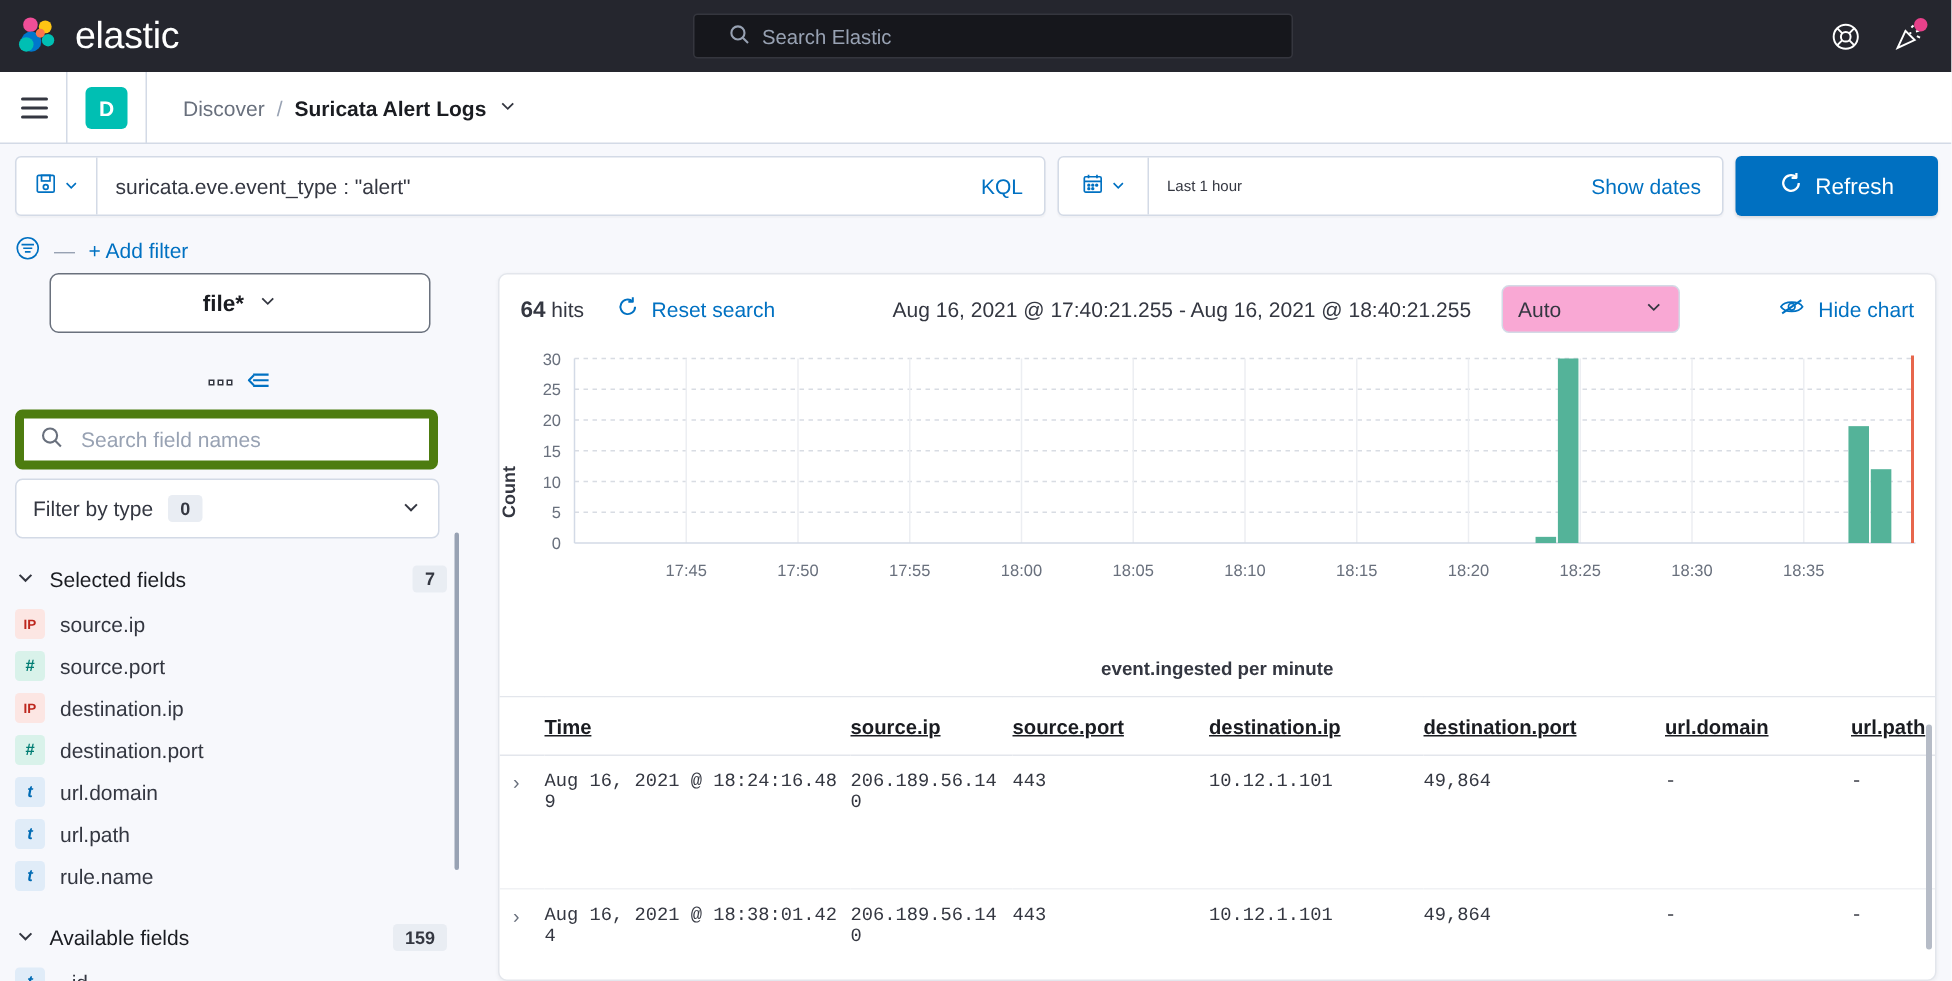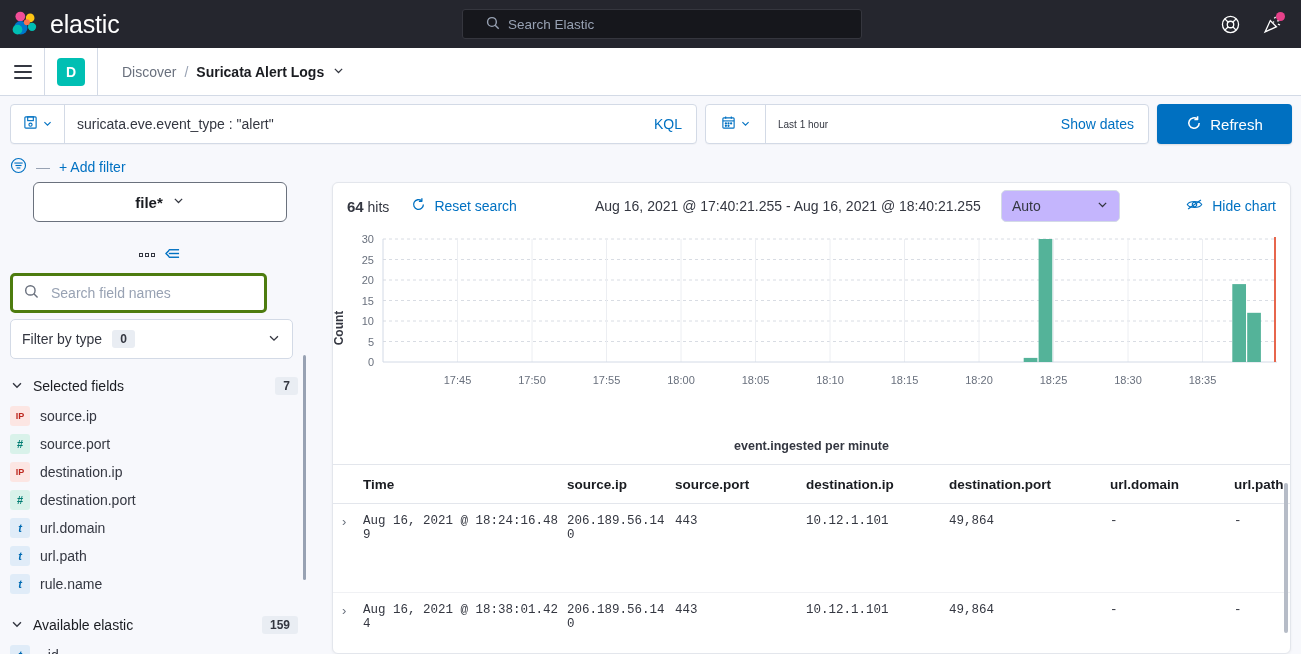--- a/index.html
+++ b/index.html
@@ -97,22 +97,22 @@
   .index-select {
     width: 254px; height: 40px; border: 1px solid #6a717d; border-radius: 6px;
     background: #fff; display: flex; align-items: center; justify-content: center; gap: 9px;
     cursor: pointer;
   }
   .index-name { font-weight: bold; font-size: 15px; color: #1a1c21; }
   .side-icons { display: flex; align-items: center; gap: 9px; }
   .dots3 { display: flex; gap: 2px; }
   .dots3 i { width: 4px; height: 4px; border: 1px solid #343741; display: block; }
   .search-field {
-    margin-top: 9px; width: 257px; height: 40px; background: #fff;
-    border: 3px solid #4d7c0f; border-radius: 5px;
+    margin-top: 9px; width: 282px; height: 40px; background: #fff;
+    border: 6px solid #4d7c0f; border-radius: 5px;
     display: flex; align-items: center; gap: 10px; padding: 0 11px;
   }
   .search-field input {
     border: none; outline: none; font-size: 14px; font-family: "Liberation Sans", sans-serif;
     color: #343741; background: transparent; width: 100%;
   }
   .search-field input::placeholder { color: #98a2b3; }
   .filter-type {
     margin-top: 6px; width: 283px; height: 40px; background: #fff;
     border: 1px solid #d3dae6; border-radius: 5px;
@@ -148,42 +148,42 @@
     border: 1px solid #e3e6ec; position: relative; overflow: hidden;
     box-shadow: 0 1px 3px rgba(0,0,0,0.05);
   }
   .chart-head { height: 46px; display: flex; align-items: center; padding: 0 14px; gap: 0; position: relative; }
   .hits { font-size: 14px; color: #343741; }
   .hits b { font-weight: bold; font-size: 15px; }
   .reset-search { color: #0071c2; font-size: 14px; cursor: pointer; display: flex; align-items: center; gap: 8px; margin-left: 22px; }
   .time-range { position: absolute; left: 262px; font-size: 14px; color: #343741; }
   .interval-select {
     position: absolute; left: 668px; width: 119px; height: 32px;
-    border: 1px solid #d3dae6; border-radius: 5px; background: #c4b5fd;
+    border: 1px solid #d3dae6; border-radius: 5px; background: #f9a8d4;
     display: flex; align-items: center; padding: 0 10px; font-size: 14px; cursor: pointer; justify-content: flex-end;
   }
   .interval-select .chev { margin-left: auto; }
   .hide-chart { position: absolute; right: 14px; color: #0071c2; font-size: 14px; cursor: pointer; display: flex; align-items: center; gap: 9px; }
 
   
   .chart-area { height: 200px; position: relative; }
   .ylabel {
     position: absolute; left: 6px; top: 92px;
     transform: rotate(-90deg) translate(-50%, 0); transform-origin: left center;
     font-size: 12px; font-weight: bold; color: #343741; white-space: nowrap;
   }
   .xlabel { text-align: center; font-size: 12.5px; font-weight: bold; color: #343741; margin-top: 10px; }
   .chart-divider { height: 1px; background: #e3e6ec; margin-top: 11px; }
 
   
   .tablewrap { position: relative; }
   table.doc-table { width: 100%; border-collapse: collapse; table-layout: fixed; }
   table.doc-table th {
     text-align: left; font-size: 13.5px; font-weight: bold; color: #1a1c21;
-    padding: 12px 0 11px 0; border-bottom: 1px solid #e3e6ec; background: #fff;
+    padding: 12px 0 11px 0; border-bottom: 1px solid #e3e6ec; background: #fff; text-decoration: underline;
   }
   table.doc-table td {
     font-family: "Liberation Mono", monospace; font-size: 12.5px; color: #343741;
     padding: 10px 8px 10px 0; vertical-align: top; border-bottom: 1px solid #f0f1f4;
     word-break: break-all; height: 89px;
   }
   .expand-cell { width: 30px; padding-left: 9px !important; }
   .expand-btn { color: #69707d; font-size: 13px; cursor: pointer; font-family: "Liberation Sans", sans-serif; }
   .col-time { width: 204px; }
   .col-sip { width: 108px; }
@@ -425,21 +425,21 @@
         <span class="fname">rule.name</span>
       </div>
     </div>
 
     <div class="section-head">
       <span>
         <svg width="14" height="14" viewBox="0 0 16 16" fill="none" stroke="#343741" stroke-width="1.6">
             <path d="M3.5 6 L8 10.5 L12.5 6"></path>
           </svg>
       </span>
-      <span class="section-title">Available elastic</span>
+      <span class="section-title">Available fields</span>
       <span class="count-badge">159</span>
     </div>
 
     <div class="field-list">
       <div class="field-row">
         <span class="ftype str">t</span>
         <span class="fname">_id</span>
       </div>
       <div class="field-row">
         <span class="ftype str">t</span>

